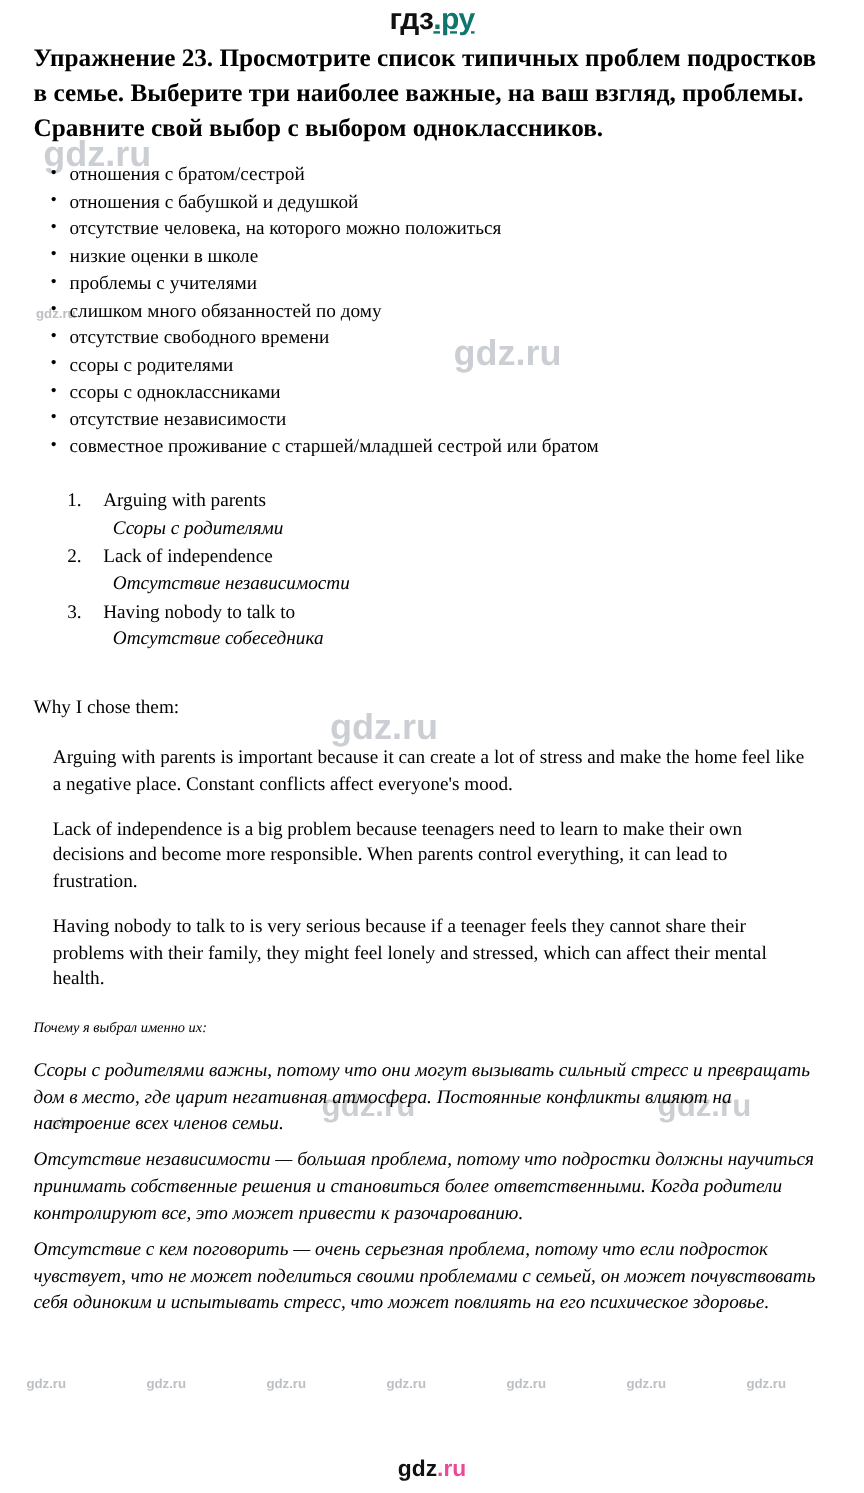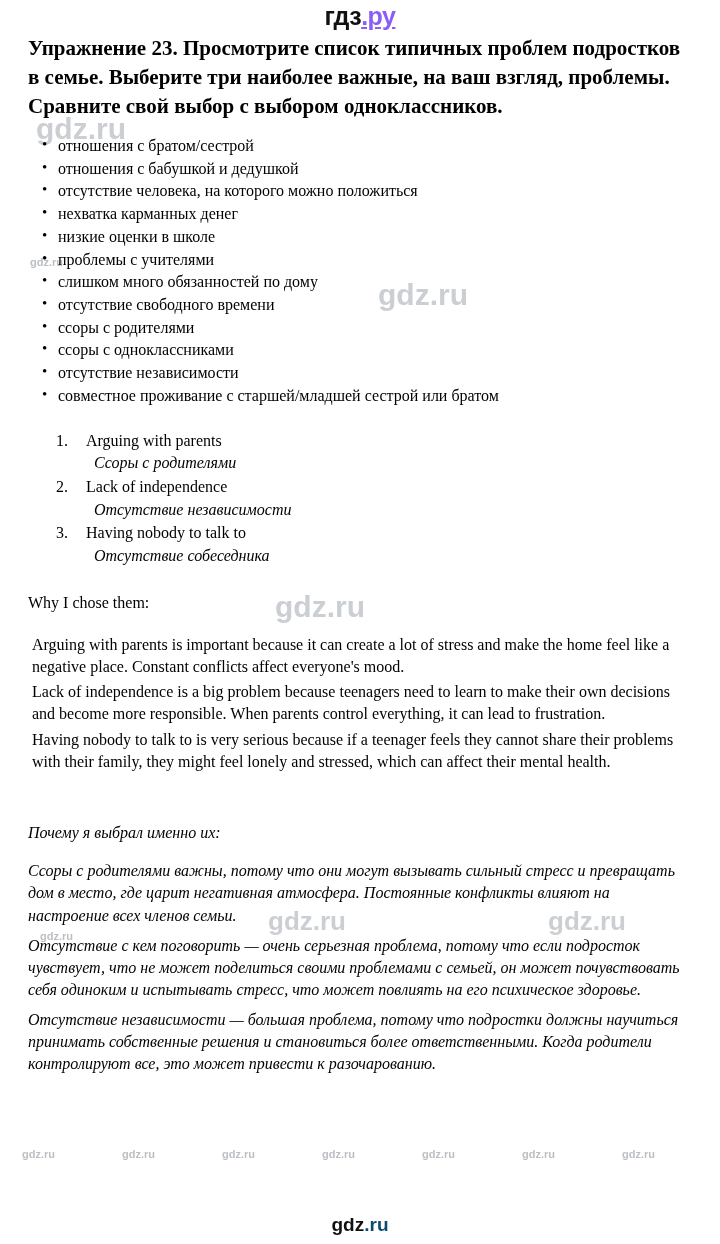--- a/index.html
+++ b/index.html
@@ -28,33 +28,33 @@
     position: absolute;
     top: 2px;
     left: 50%;
     transform: translateX(-50%);
     font-family: "Liberation Sans", sans-serif;
     font-size: 25px;
     font-weight: bold;
     color: #111;
     letter-spacing: -0.5px;
   }
-  .top-logo .red { color: #8b5cf6; text-decoration: underline; }
+  .top-logo .red { color: #0f766e; text-decoration: underline; }
 
   .bottom-logo {
     position: absolute;
     bottom: 8px;
     left: 50%;
     transform: translateX(-50%);
     font-family: "Liberation Sans", sans-serif;
     font-size: 19px;
     font-weight: bold;
     color: #111;
   }
-  .bottom-logo .red { color: #0c4a6e; }
+  .bottom-logo .red { color: #ec4899; }
 
   
   .wm {
     position: absolute;
     font-family: "Liberation Sans", sans-serif;
     font-weight: bold;
     color: #b9bcc1;
     opacity: 0.85;
     pointer-events: none;
     white-space: nowrap;
@@ -111,34 +111,34 @@
     left: 28px;
     top: 0;
   }
   ol.answers > li .ru {
     display: block;
     font-style: italic;
     padding-left: 8px;
   }
 
   .why-label {
-    margin-top: 26px;
+    margin-top: 36px;
     font-size: 16px;
   }
   .para-block {
     margin-top: 22px;
     font-size: 16px;
     line-height: 1.36;
   }
-  .para-block p { margin: 4px; }
+  .para-block p { margin: 16px; }
 
   .ru-heading {
-    margin-top: 52px;
+    margin-top: 22px;
     font-style: italic;
-    font-size: 16px;
+    font-size: 12px;
   }
   .ru-block {
     margin-top: 18px;
     font-style: italic;
     font-size: 16px;
     line-height: 1.38;
   }
   .ru-block p { margin: 0 0 8px 0; }
   .ru-block p:last-child { margin-bottom: 0; }
 </style>
@@ -167,21 +167,20 @@
     </div>
 
   <div class="content">
 
     <div class="task-title">Упражнение 23. Просмотрите список типичных проблем подростков в семье. Выберите три наиболее важные, на ваш взгляд, проблемы. Сравните свой выбор с выбором одноклассников.</div>
 
     <ul class="bullets" id="problems-list">
         <li>отношения с братом/сестрой</li>
         <li>отношения с бабушкой и дедушкой</li>
         <li>отсутствие человека, на которого можно положиться</li>
-        <li>нехватка карманных денег</li>
         <li>низкие оценки в школе</li>
         <li>проблемы с учителями</li>
         <li>слишком много обязанностей по дому</li>
         <li>отсутствие свободного времени</li>
         <li>ссоры с родителями</li>
         <li>ссоры с одноклассниками</li>
         <li>отсутствие независимости</li>
         <li>совместное проживание с старшей/младшей сестрой или братом</li>
       </ul>
 
@@ -196,21 +195,21 @@
     <div class="para-block" id="why-paragraphs">
         <p>Arguing with parents is important because it can create a lot of stress and make the home feel like a negative place. Constant conflicts affect everyone's mood.</p>
         <p>Lack of independence is a big problem because teenagers need to learn to make their own decisions and become more responsible. When parents control everything, it can lead to frustration.</p>
         <p>Having nobody to talk to is very serious because if a teenager feels they cannot share their problems with their family, they might feel lonely and stressed, which can affect their mental health.</p>
       </div>
 
     <div class="ru-heading">Почему я выбрал именно их:</div>
 
     <div class="ru-block" id="translation-paragraphs">
         <p>Ссоры с родителями важны, потому что они могут вызывать сильный стресс и превращать дом в место, где царит негативная атмосфера. Постоянные конфликты влияют на настроение всех членов семьи.</p>
+        <p>Отсутствие независимости — большая проблема, потому что подростки должны научиться принимать собственные решения и становиться более ответственными. Когда родители контролируют все, это может привести к разочарованию.</p>
         <p>Отсутствие с кем поговорить — очень серьезная проблема, потому что если подросток чувствует, что не может поделиться своими проблемами с семьей, он может почувствовать себя одиноким и испытывать стресс, что может повлиять на его психическое здоровье.</p>
-        <p>Отсутствие независимости — большая проблема, потому что подростки должны научиться принимать собственные решения и становиться более ответственными. Когда родители контролируют все, это может привести к разочарованию.</p>
       </div>
 
   </div>
 
   <div class="bottom-logo"><span>gdz</span><span class="red">.ru</span></div>
 
 </div>
 
 </body></html>

